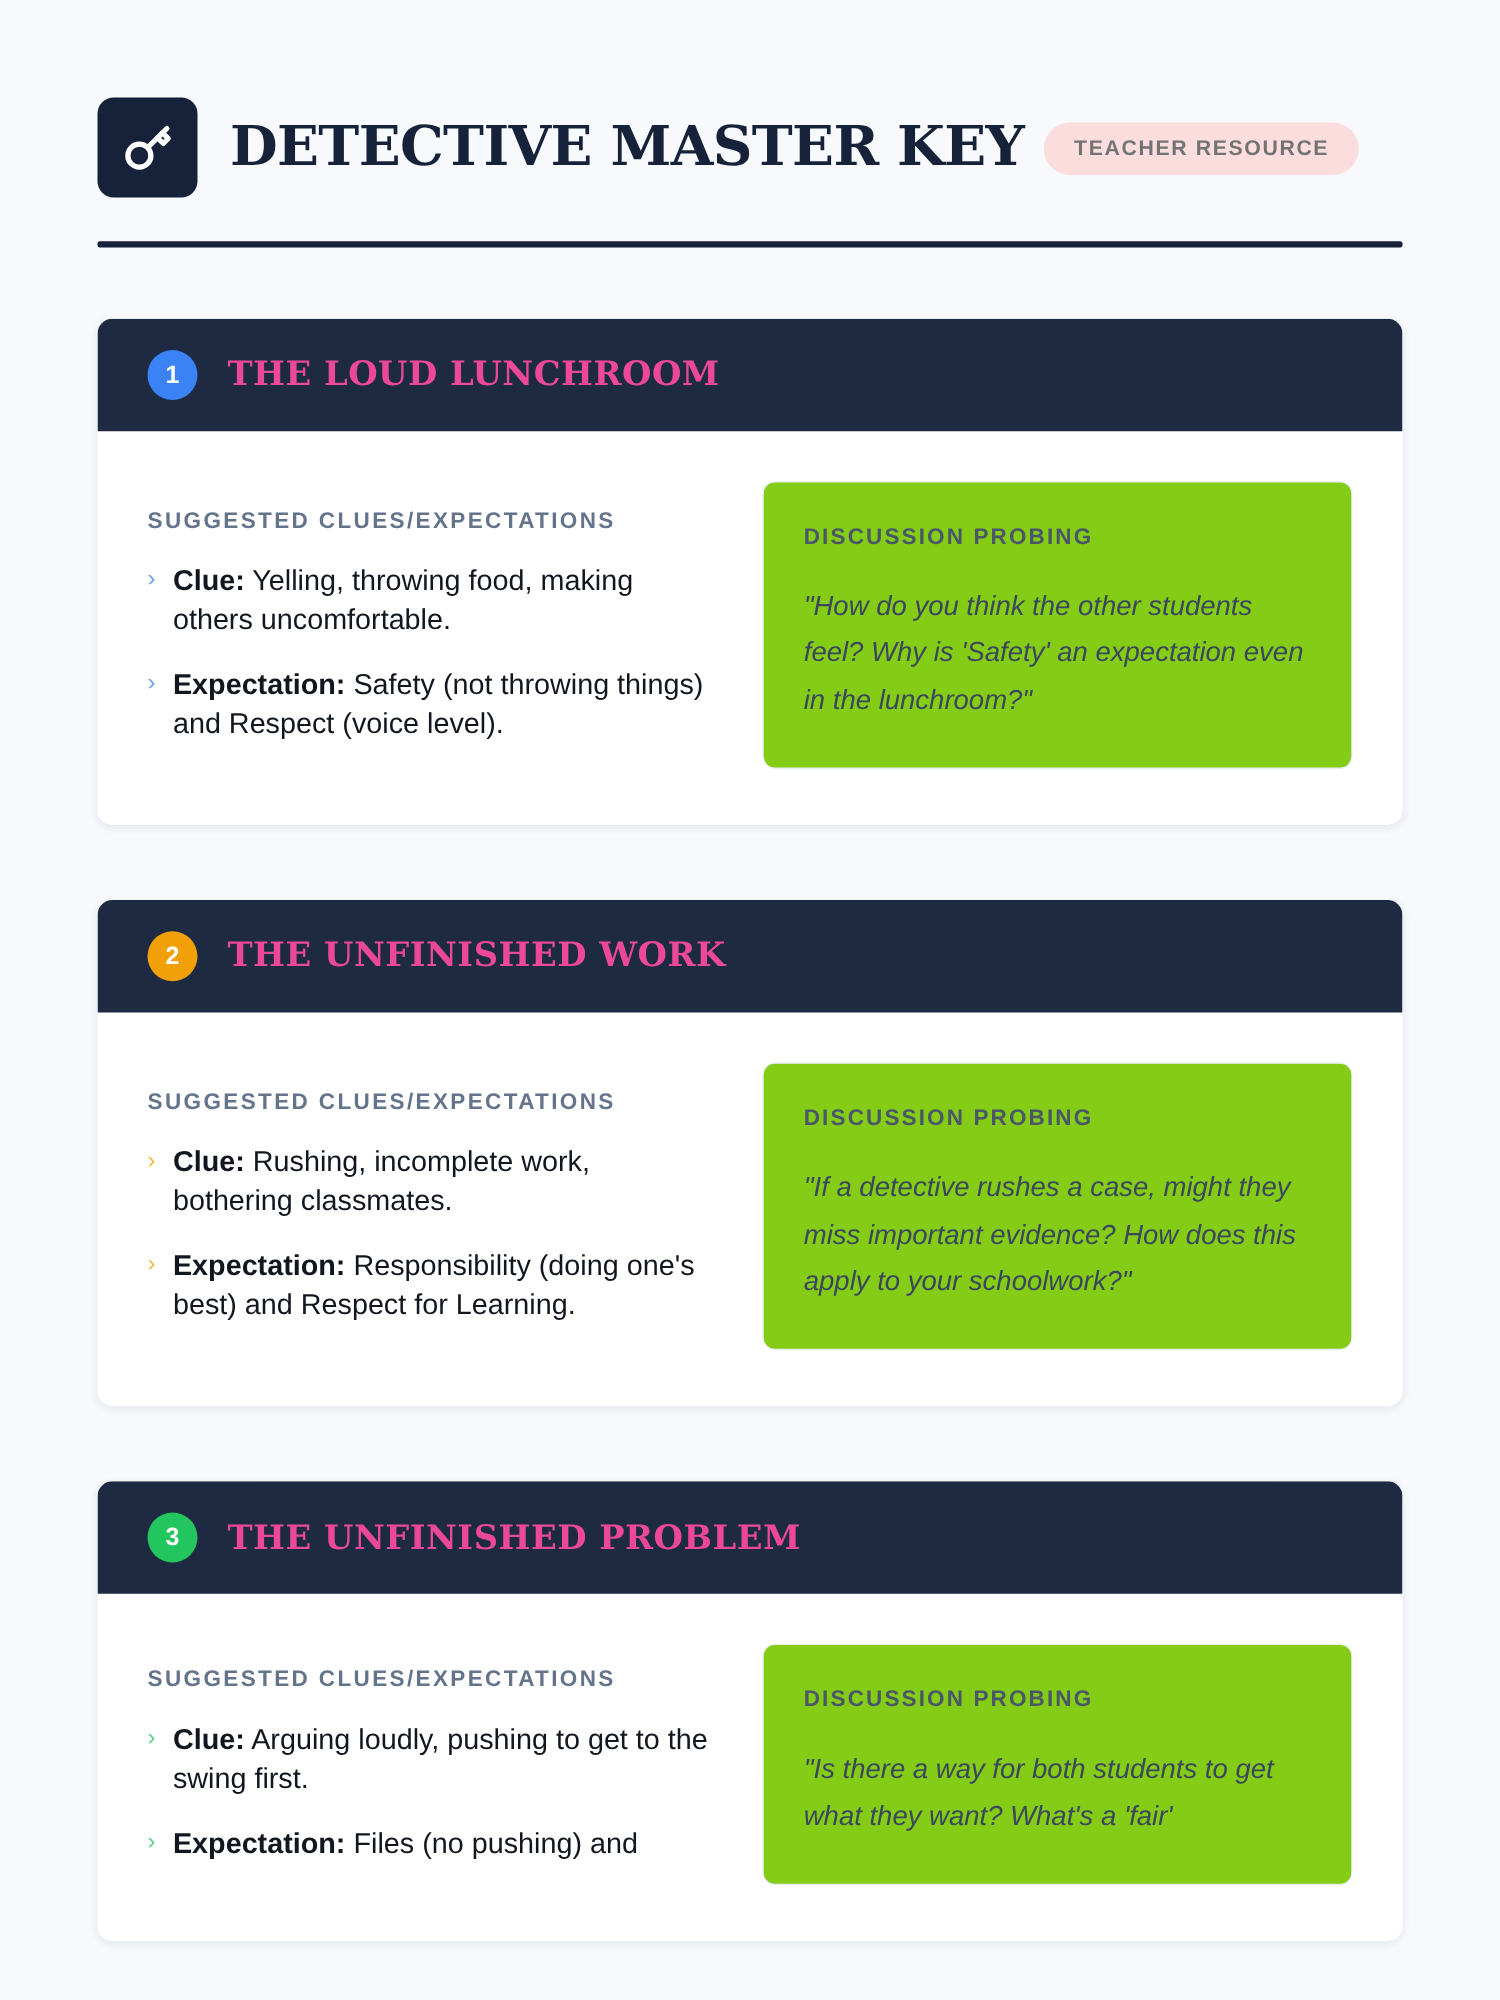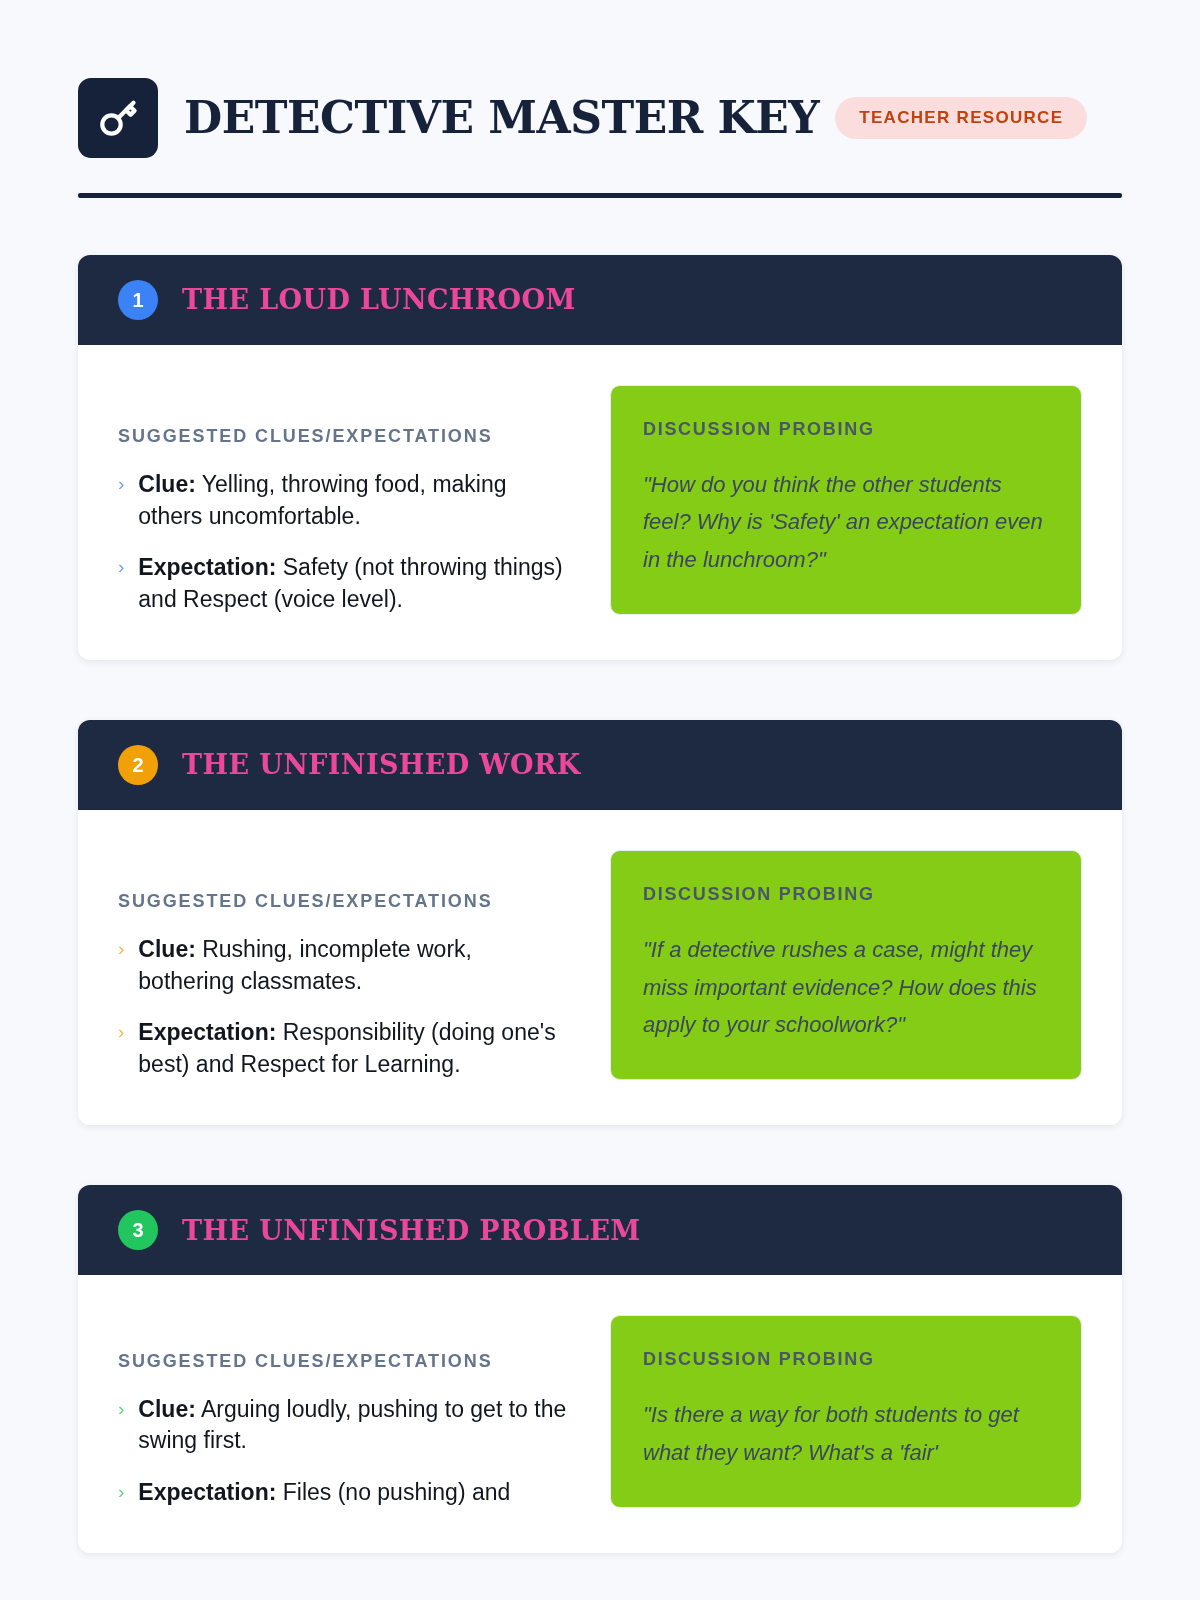--- a/index.html
+++ b/index.html
@@ -32,38 +32,38 @@
     background: #16213a;
     border-radius: 13px;
     display: flex;
     align-items: center;
     justify-content: center;
   }
   .logo-tile svg { display: block; }
 
   .title-wrap {
     display: flex;
-    align-items: center;
+    align-items: flex-end;
     gap: 0px;
     flex: 1 1 auto;
     min-width: 0;
   }
   .app-title {
     font-family: "DejaVu Serif", "Liberation Serif", serif;
     font-size: 44px;
     line-height: 1;
     font-weight: 700;
     color: #16213a;
     letter-spacing: -0.5px;
     white-space: nowrap;
   }
   .resource-badge {
     margin-left: 16px;
     background: #fbdddd;
-    color: #c2410c;
+    color: #737373;
     font-size: 17px;
     font-weight: 700;
     letter-spacing: 1.3px;
     padding: 11px 24px 11px 24px;
     border-radius: 999px;
     white-space: nowrap;
   }
 
   .subtitle {
     margin-top: 30px;
@@ -115,21 +115,21 @@
     font-family: "DejaVu Serif", "Liberation Serif", serif;
     font-size: 27px;
     font-weight: 700;
     color: #ec4899;
     letter-spacing: 0.4px;
     line-height: 1.1;
   }
 
   .case-body {
     display: flex;
-    align-items: flex-end;
+    align-items: center;
     gap: 40px;
     padding: 40px 40px 45px 40px;
   }
   .col-left  { flex: 0 0 452px; min-width: 0; }
   .col-right { flex: 1 1 auto; min-width: 0; }
 
   .section-label {
     font-size: 18px;
     font-weight: 700;
     letter-spacing: 1.9px;

